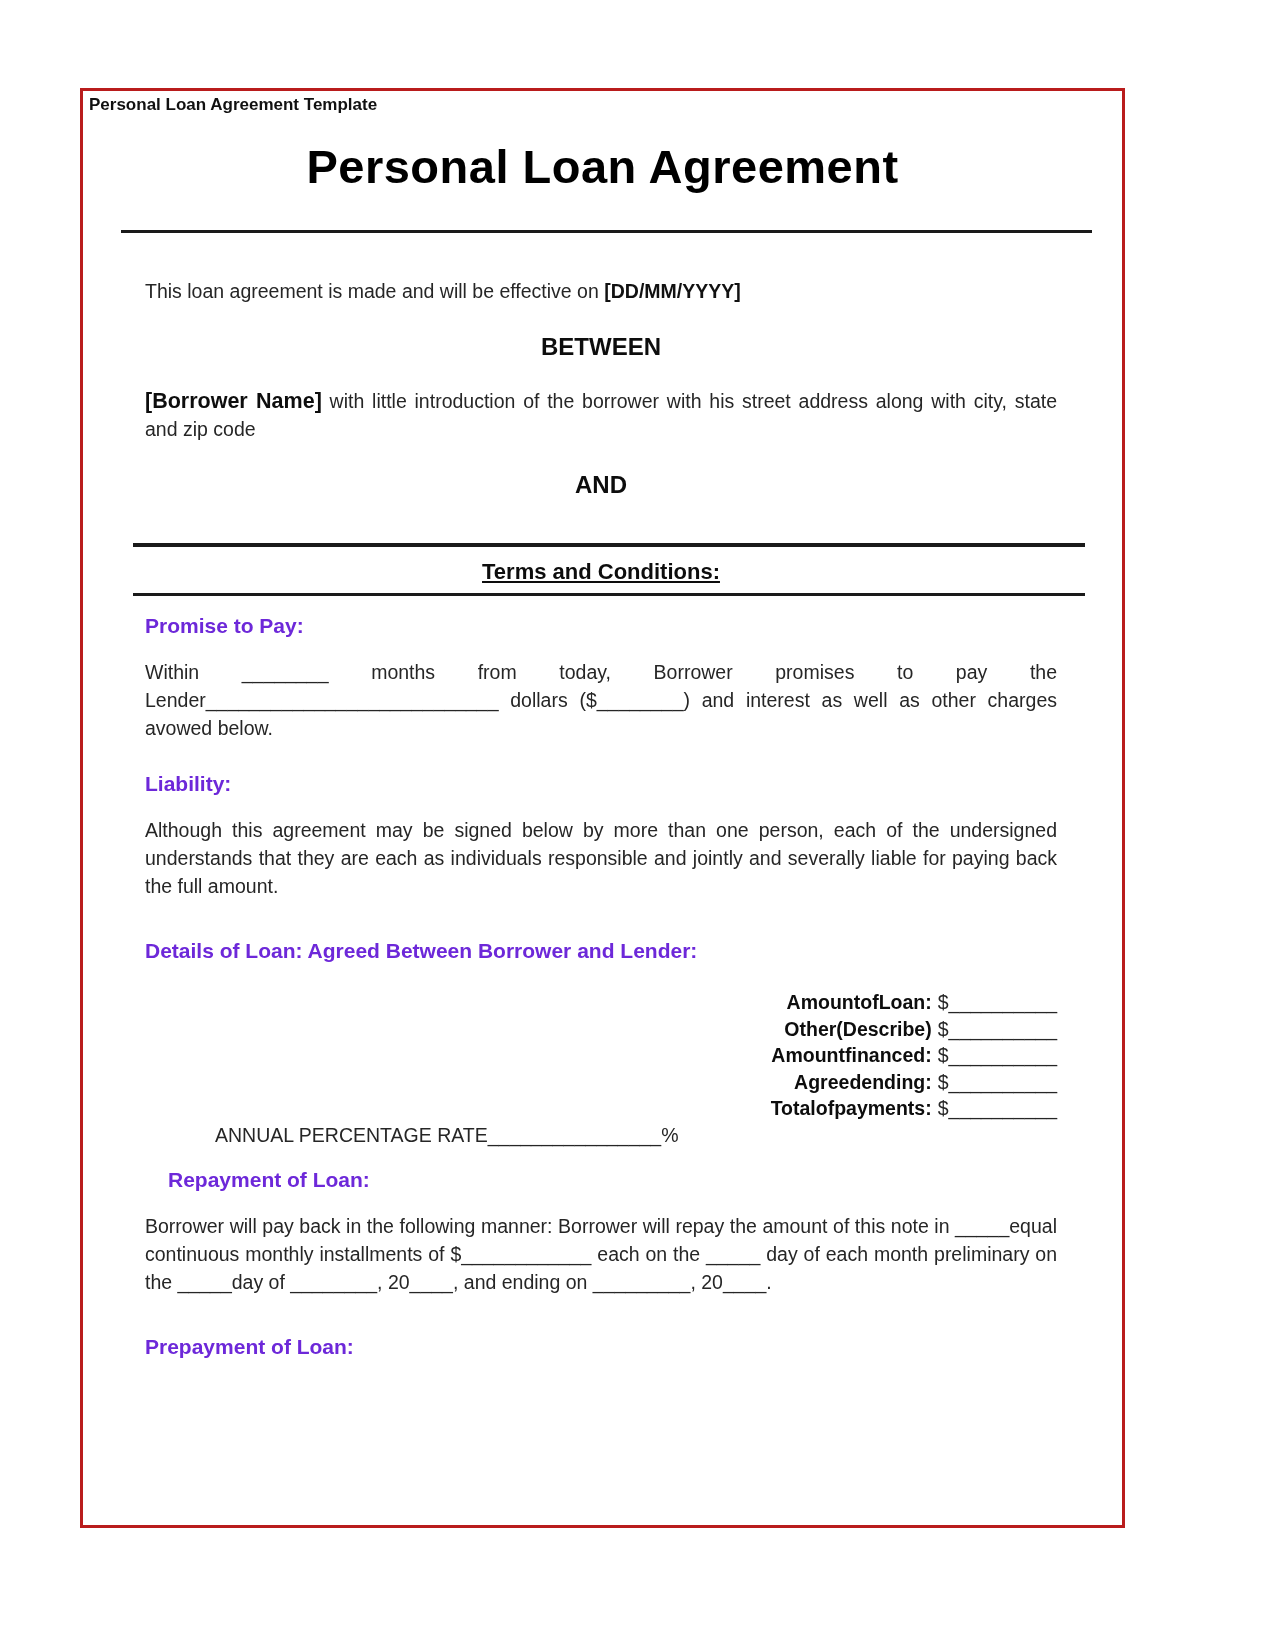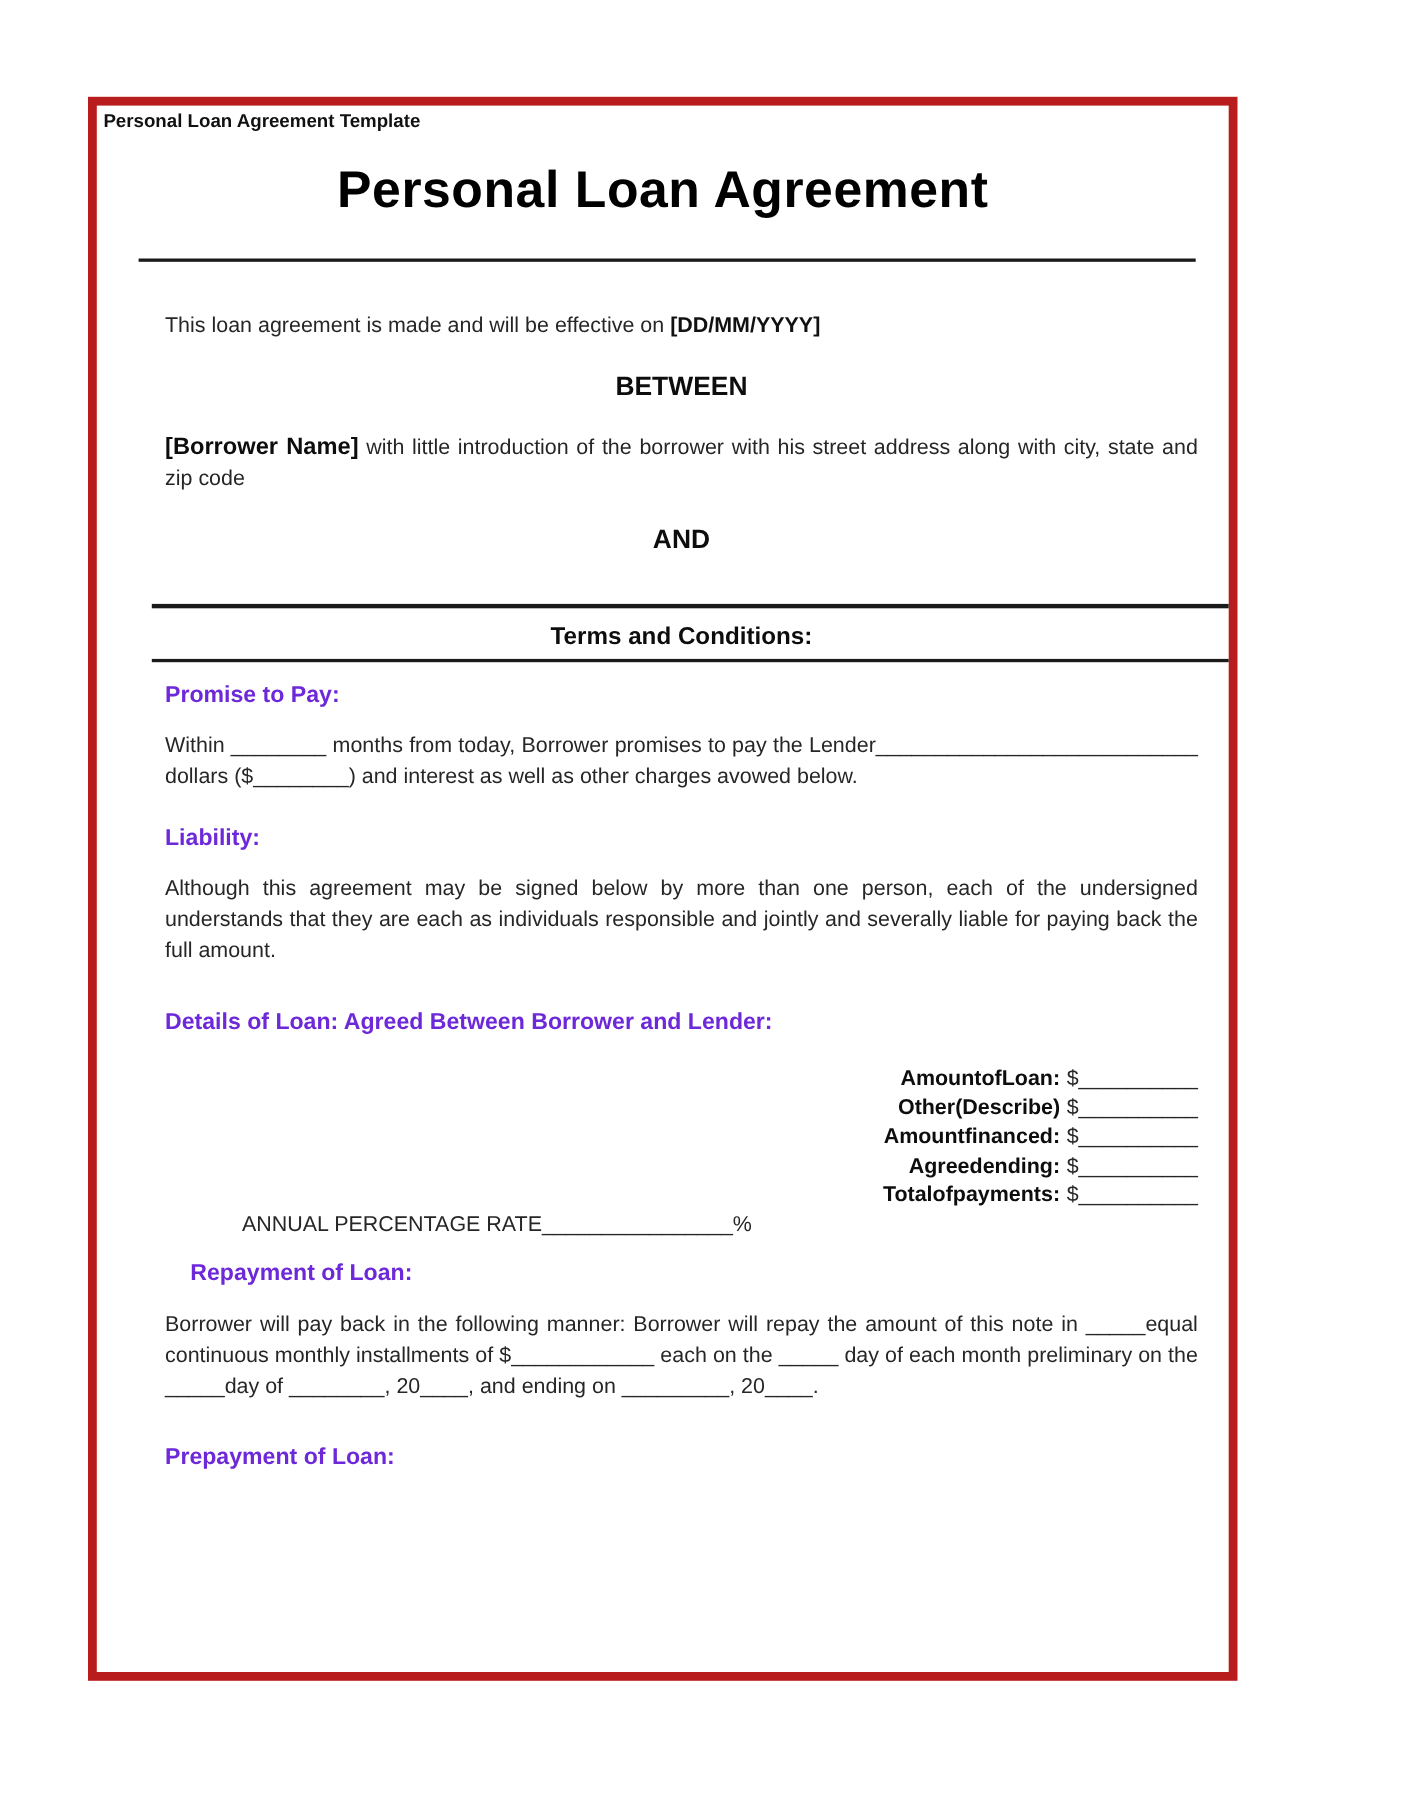--- a/index.html
+++ b/index.html
@@ -10,21 +10,21 @@
     height: 1650px;
     font-family: "Liberation Sans", sans-serif;
     color: #222222;
   }
   .frame {
     position: absolute;
     left: 80px;
     top: 88px;
     width: 1045px;
     height: 1440px;
-    border: 8px solid #b91c1c;
+    border: 3px solid #b91c1c;
     box-sizing: border-box;
     background: #ffffff;
   }
   .doc-label {
     font-size: 17px;
     font-weight: bold;
     color: #111111;
     padding: 4px 0 0 6px;
   }
   .title {
@@ -36,21 +36,21 @@
     letter-spacing: 0.5px;
   }
   .rule {
     background: #1a1a1a;
     height: 3px;
   }
   .rule-title {
     margin: 36px 30px 0 38px;
   }
   .content {
-    padding: 0 28px 0 62px;
+    padding: 0 65px 0 62px;
   }
   .rule-thick {
     height: 4px;
     margin: 44px -28px 0 -12px;
   }
   .rule-med {
     height: 3px;
     margin: 8px -28px 0 -12px;
   }
   .para {
@@ -77,20 +77,21 @@
     font-size: 24px;
     font-weight: bold;
     color: #0d0d0d;
   }
   .terms-head {
     margin: 12px 0 0 0;
     text-align: center;
     font-size: 22px;
     font-weight: bold;
     color: #0d0d0d;
+    text-decoration: underline;
   }
   .sec-head {
     margin: 18px 0 0 0;
     font-size: 21px;
     font-weight: bold;
     color: #6d28d9;
   }
   .sec-head.mt30 { margin-top: 30px; }
   .sec-head.mt26 { margin-top: 39px; }
   .sec-head.mt20 { margin-top: 20px; margin-left: 23px; }

